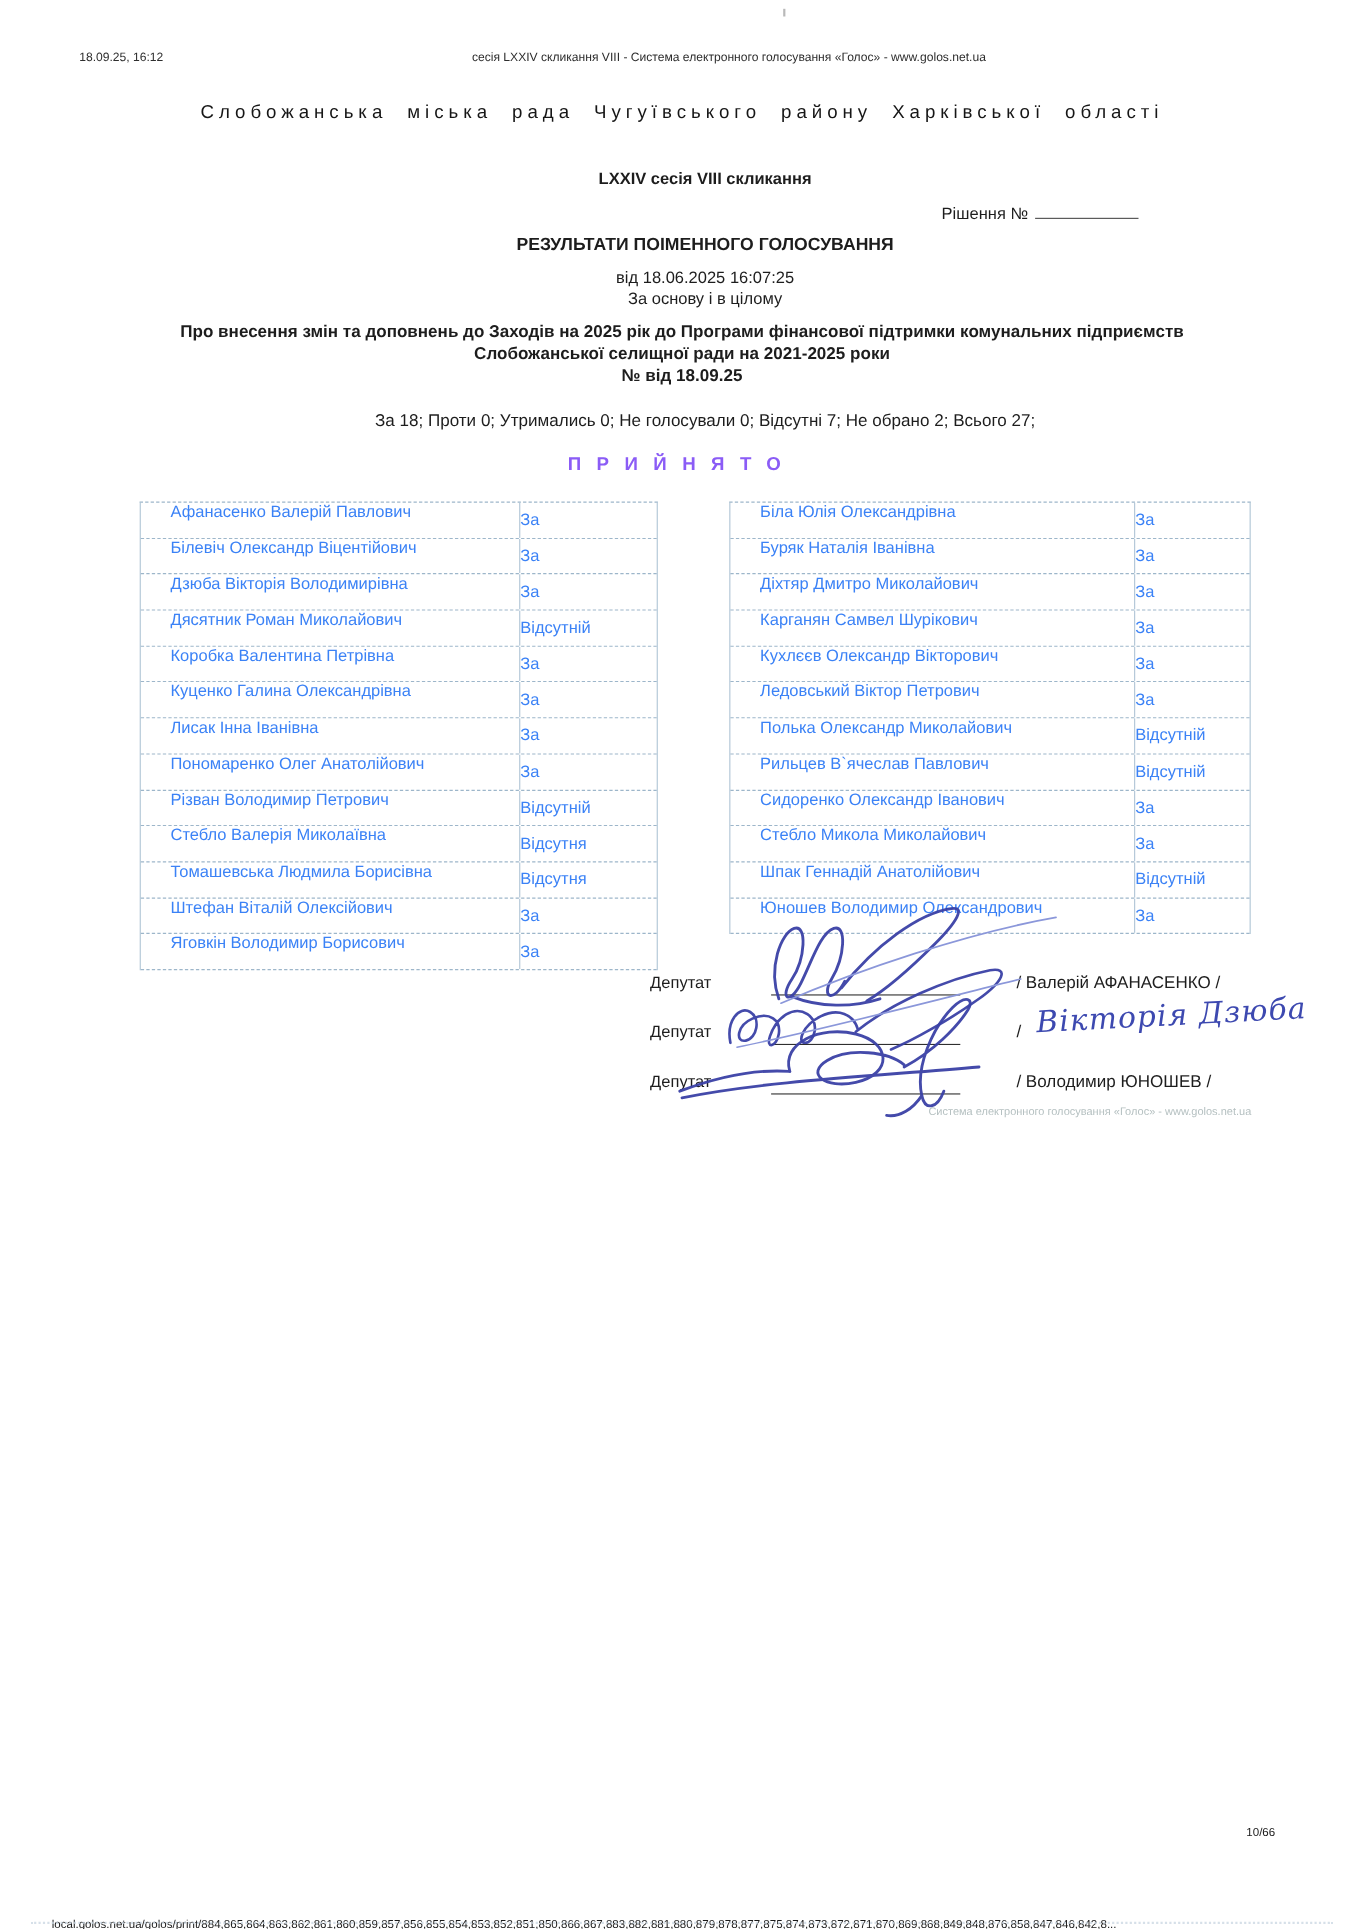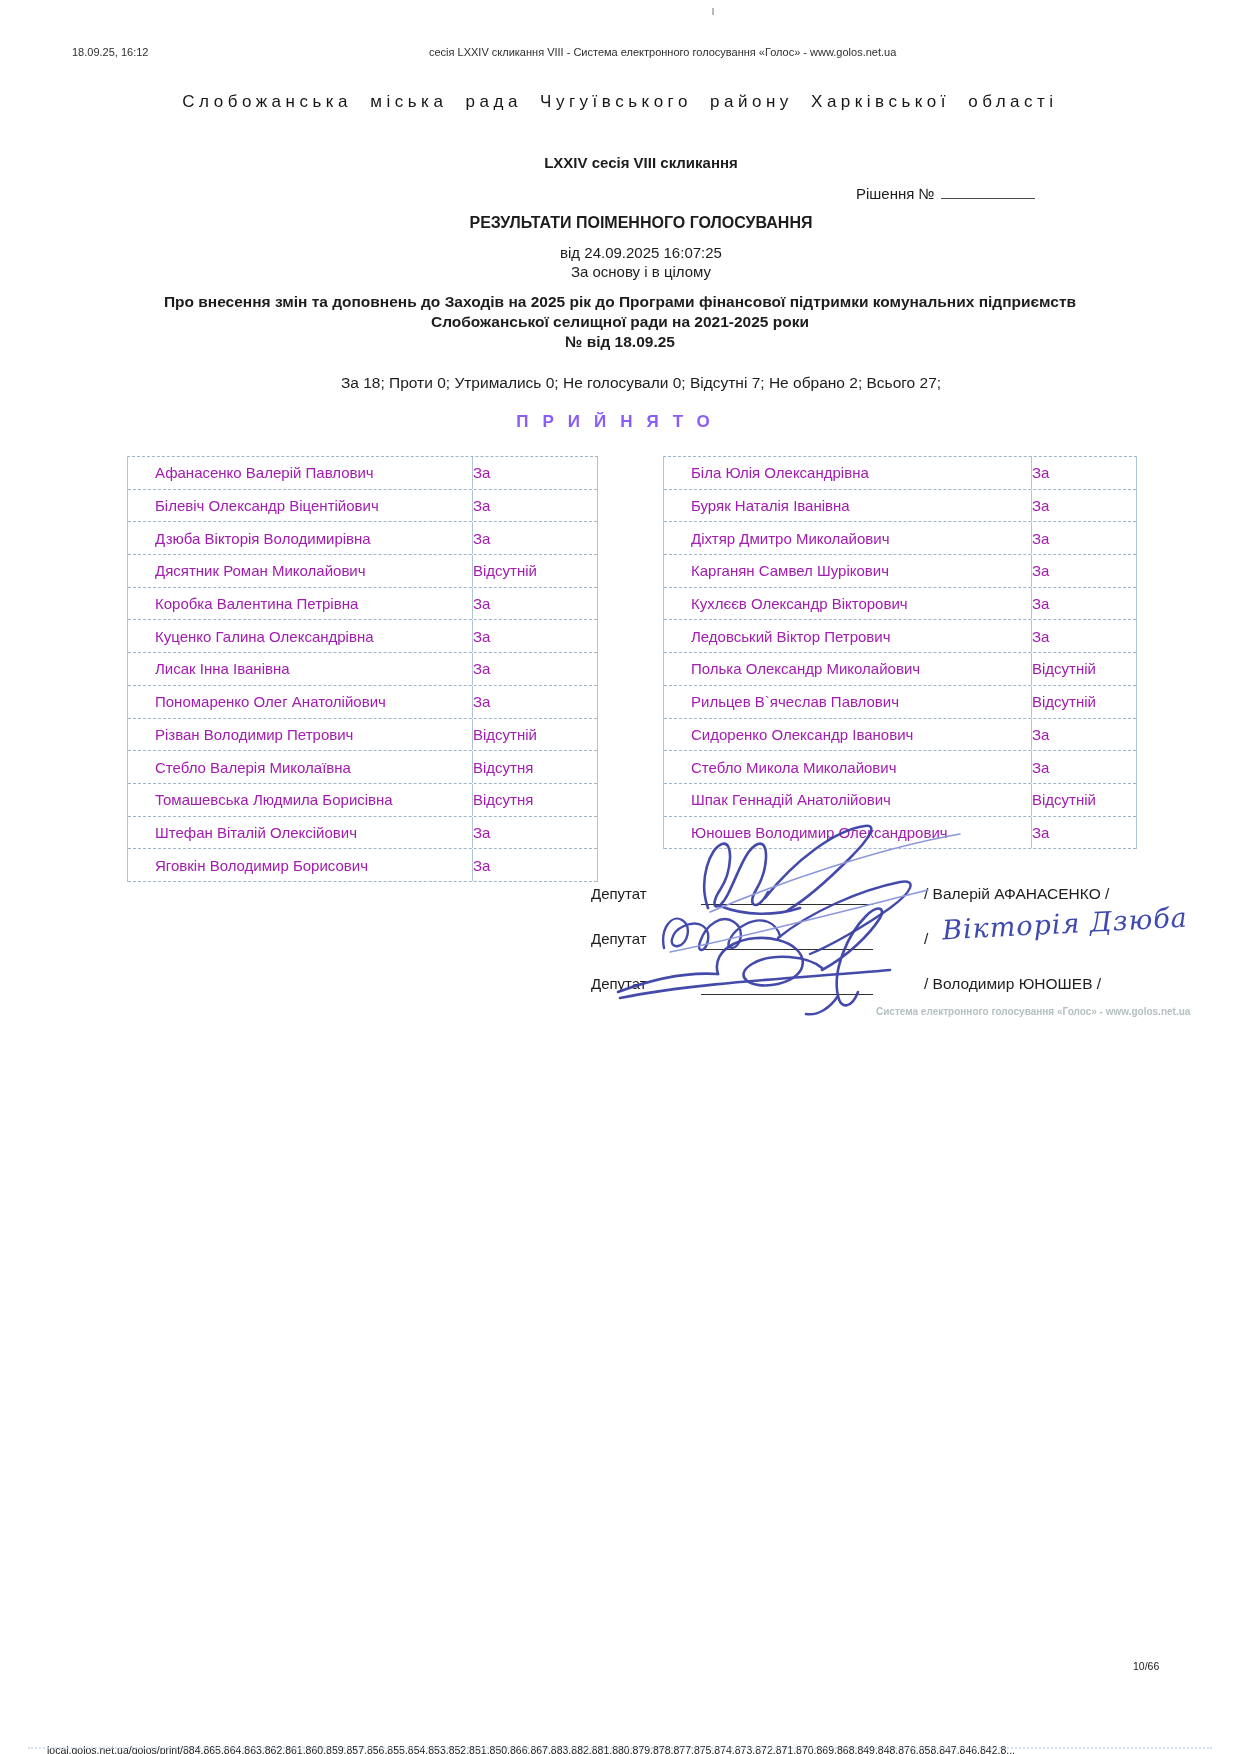--- a/index.html
+++ b/index.html
@@ -24,42 +24,42 @@
   .subject { left:70px; right:70px; top:292px; text-align:center; font-weight:bold;
     font-size:15.5px; line-height:20px; }
   .status-line { left:0; right:0; top:412px; text-align:center; font-weight:bold;
     font-size:17px; letter-spacing:14px; color:#8b5cf6; }
 
   
   .tbl { position:absolute; top:456px; border-left:1px solid #aec4d5; border-right:1px solid #aec4d5;
     border-top:1px dashed #9db6ca; background:transparent; }
   .tbl-left  { left:127px; width:469px; }
   .tbl-right { left:663px; width:472px; }
-  .trow { display:flex; height:31.7px; align-items:center; border-bottom:1px dashed #9db6ca;
-    font-size:15px; color:#a21caf; }
+  .trow { display:flex; height:31.7px; border-bottom:1px dashed #9db6ca;
+    font-size:15px; color:#3b82f6; }
   .tname { flex:0 0 auto; padding-left:27px; box-sizing:border-box; white-space:nowrap; overflow:hidden; }
   .tbl-left  .tname { width:344px; }
   .tbl-right .tname { width:367px; }
   .tvote { flex:1 1 auto; border-left:1px solid #aec4d5; align-self:stretch;
     display:flex; align-items:center; padding-left:0; white-space:nowrap; }
 
   
   .sig-row { position:absolute; left:0; width:984px; height:24px; font-size:15px; }
   .sig-label { position:absolute; left:591px; top:1px; }
   .sig-line  { position:absolute; left:701px; top:20px; width:172px; border-bottom:1.5px solid #2f2f2f; }
   .sig-name  { position:absolute; left:924px; top:1px; font-size:15.5px; white-space:nowrap; }
   .handwriting { position:absolute; left:942px; top:908px; font-family:"DejaVu Serif", serif;
     font-style:italic; font-size:27px; color:#3d49b0; transform:rotate(-3deg);
     letter-spacing:1px; white-space:nowrap; }
 
   .ink { position:absolute; left:560px; top:820px; }
 
   
-  .watermark { left:876px; top:1006px; width:312px; font-size:10px; color:#b5c0c1;
-    white-space:nowrap;font-weight:bold; }
+  .watermark { left:844px; top:1006px; width:312px; font-size:10px; color:#b5c0c1;
+    white-space:nowrap; }
   .footer { font-size:10.5px; color:#1a1a1a; white-space:nowrap; }
 
   
   .scan-bottom { position:absolute; left:28px; right:28px; top:1747px;
     border-top:2px dotted #c9d6e2; opacity:.75; }
   .scan-dot { position:absolute; left:712px; top:8px; width:2px; height:7px; background:#b9b9b9; }
 </style>
 </head>
 <body>
 
@@ -71,21 +71,21 @@
 
   <div class="abs council-title">Слобожанська міська рада Чугуївського району Харківської області</div>
 
   <div class="abs center-line bold" style="top:154px; font-size:15px;">LXXIV сесія VIII скликання</div>
 
   <div class="abs decision-row">
     <span>Рішення №</span><span class="blank-line"></span>
   </div>
 
   <div class="abs center-line bold" style="top:214px; font-size:16px;">РЕЗУЛЬТАТИ ПОІМЕННОГО ГОЛОСУВАННЯ</div>
-  <div class="abs center-line" style="top:244px; font-size:15px;">від 24.09.2025 16:07:25</div>
+  <div class="abs center-line" style="top:244px; font-size:15px;">від 18.06.2025 16:07:25</div>
   <div class="abs center-line" style="top:263px; font-size:15px;">За основу і в цілому</div>
 
   <div class="abs subject">
     <div>Про внесення змін та доповнень до Заходів на 2025 рік до Програми фінансової підтримки комунальних підприємств</div>
     <div>Слобожанської селищної ради на 2021-2025 роки</div>
     <div>№ від 18.09.25</div>
   </div>
 
   <div class="abs center-line" style="top:374px; font-size:15.5px;">За 18; Проти 0; Утримались 0; Не голосували 0; Відсутні 7; Не обрано 2; Всього 27;</div>
 

